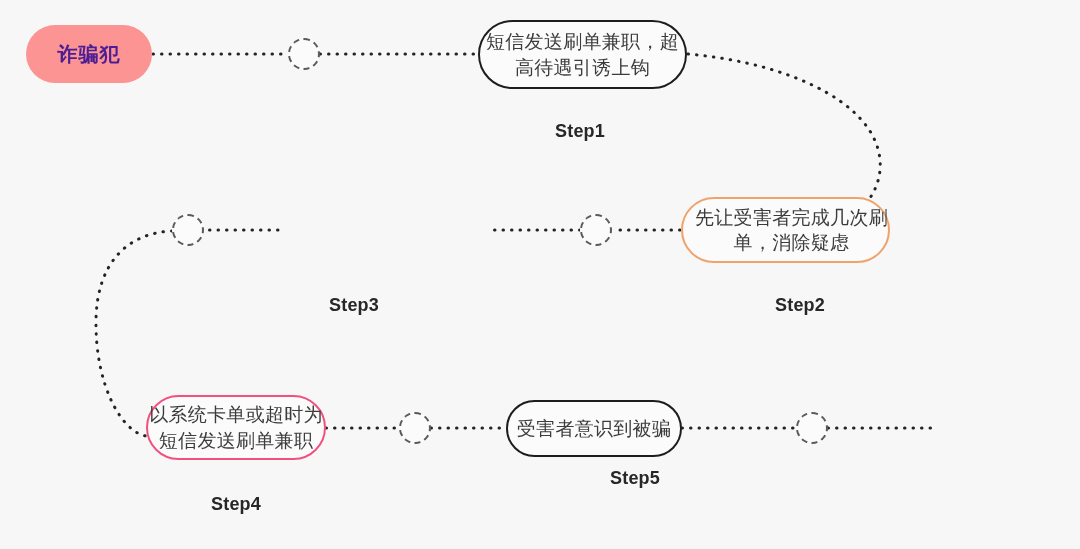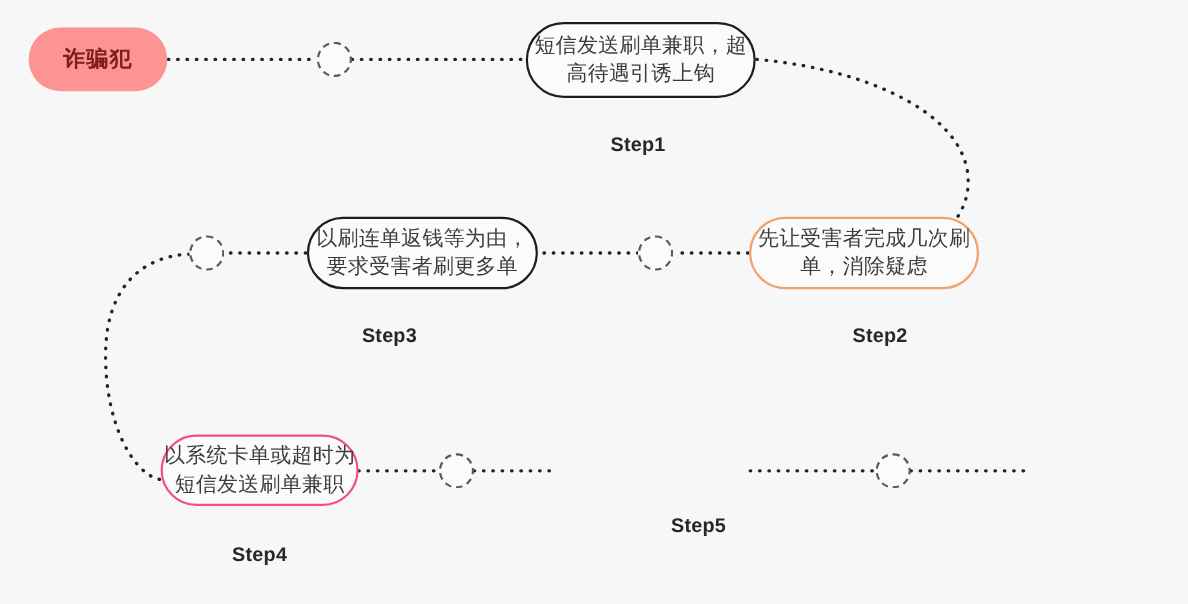--- a/index.html
+++ b/index.html
@@ -47,30 +47,30 @@
     color: #3c3c3c;
     letter-spacing: 0.3px;
   }
 
   .node.step {
     border-style: solid;
     border-width: 2.5px;
     border-radius: 36px;
   }
   .node.black  { border-color: #1d1d1f; }
-  .node.orange { border-color: #f0a26a; }
+  .node.orange { border-color: #f0a26a; justify-content: flex-end; }
   .node.crimson{ border-color: #f2507e; }
 
   
   .node.filled {
     border: none;
     border-radius: 30px;
   }
   .node.filled .label {
-    color: #7f1d1d;
+    color: #4c1d95;
     font-weight: bold;
     font-size: 20px;
     letter-spacing: 1px;
   }
   .node.pink { background: #fb9492; border-radius: 30px; }
   .node.blue { background: #9acbf7; border-radius: 26px; }
 
   
   .step-caption {
     position: absolute;
@@ -138,28 +138,27 @@
 高待遇引诱上钩</span>
   </div>
   <div class="step-caption" style="left:555px; top:121px;">Step1</div>
 
   <div class="node step orange" style="left:681px; top:197px; width:209px; height:66px;">
     <span class="label">先让受害者完成几次刷
 单，消除疑虑</span>
   </div>
   <div class="step-caption" style="left:775px; top:295px;">Step2</div>
 
-  <div class="node step black" style="left:279px; top:197px; width:210px; height:66px;">
-    <span class="label">以刷连单返钱等为由，
-要求受害者刷更多单</span>
-  </div>
   <div class="step-caption" style="left:329px; top:295px;">Step3</div>
 
   <div class="node step crimson" style="left:146px; top:395px; width:180px; height:65px;">
     <span class="label">以系统卡单或超时为
 短信发送刷单兼职</span>
   </div>
   <div class="step-caption" style="left:211px; top:494px;">Step4</div>
 
+  <div class="node step black" style="left:506px; top:400px; width:176px; height:57px;">
+    <span class="label">受害者意识到被骗</span>
+  </div>
   <div class="step-caption" style="left:566px; top:468px;margin-left:44px;">Step5</div>
 
 
 </div>
 
 </body></html>

